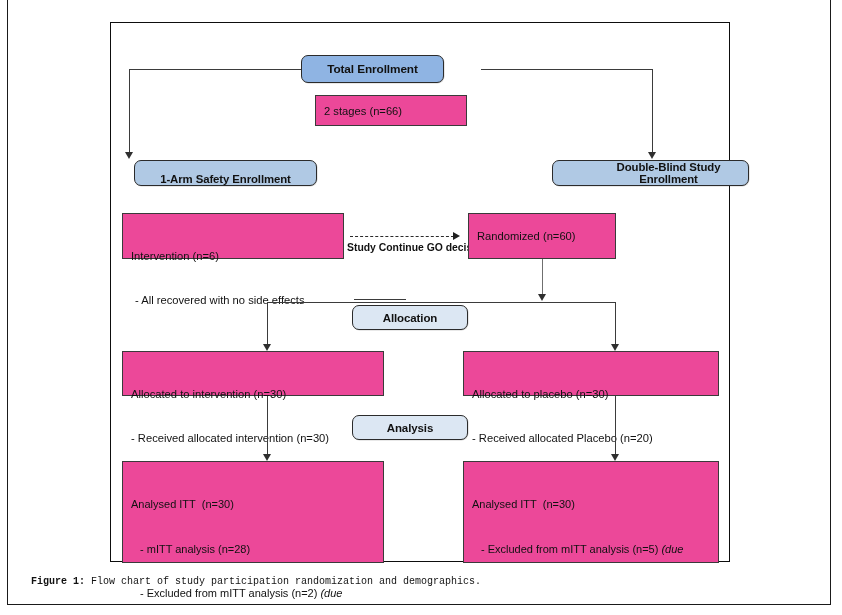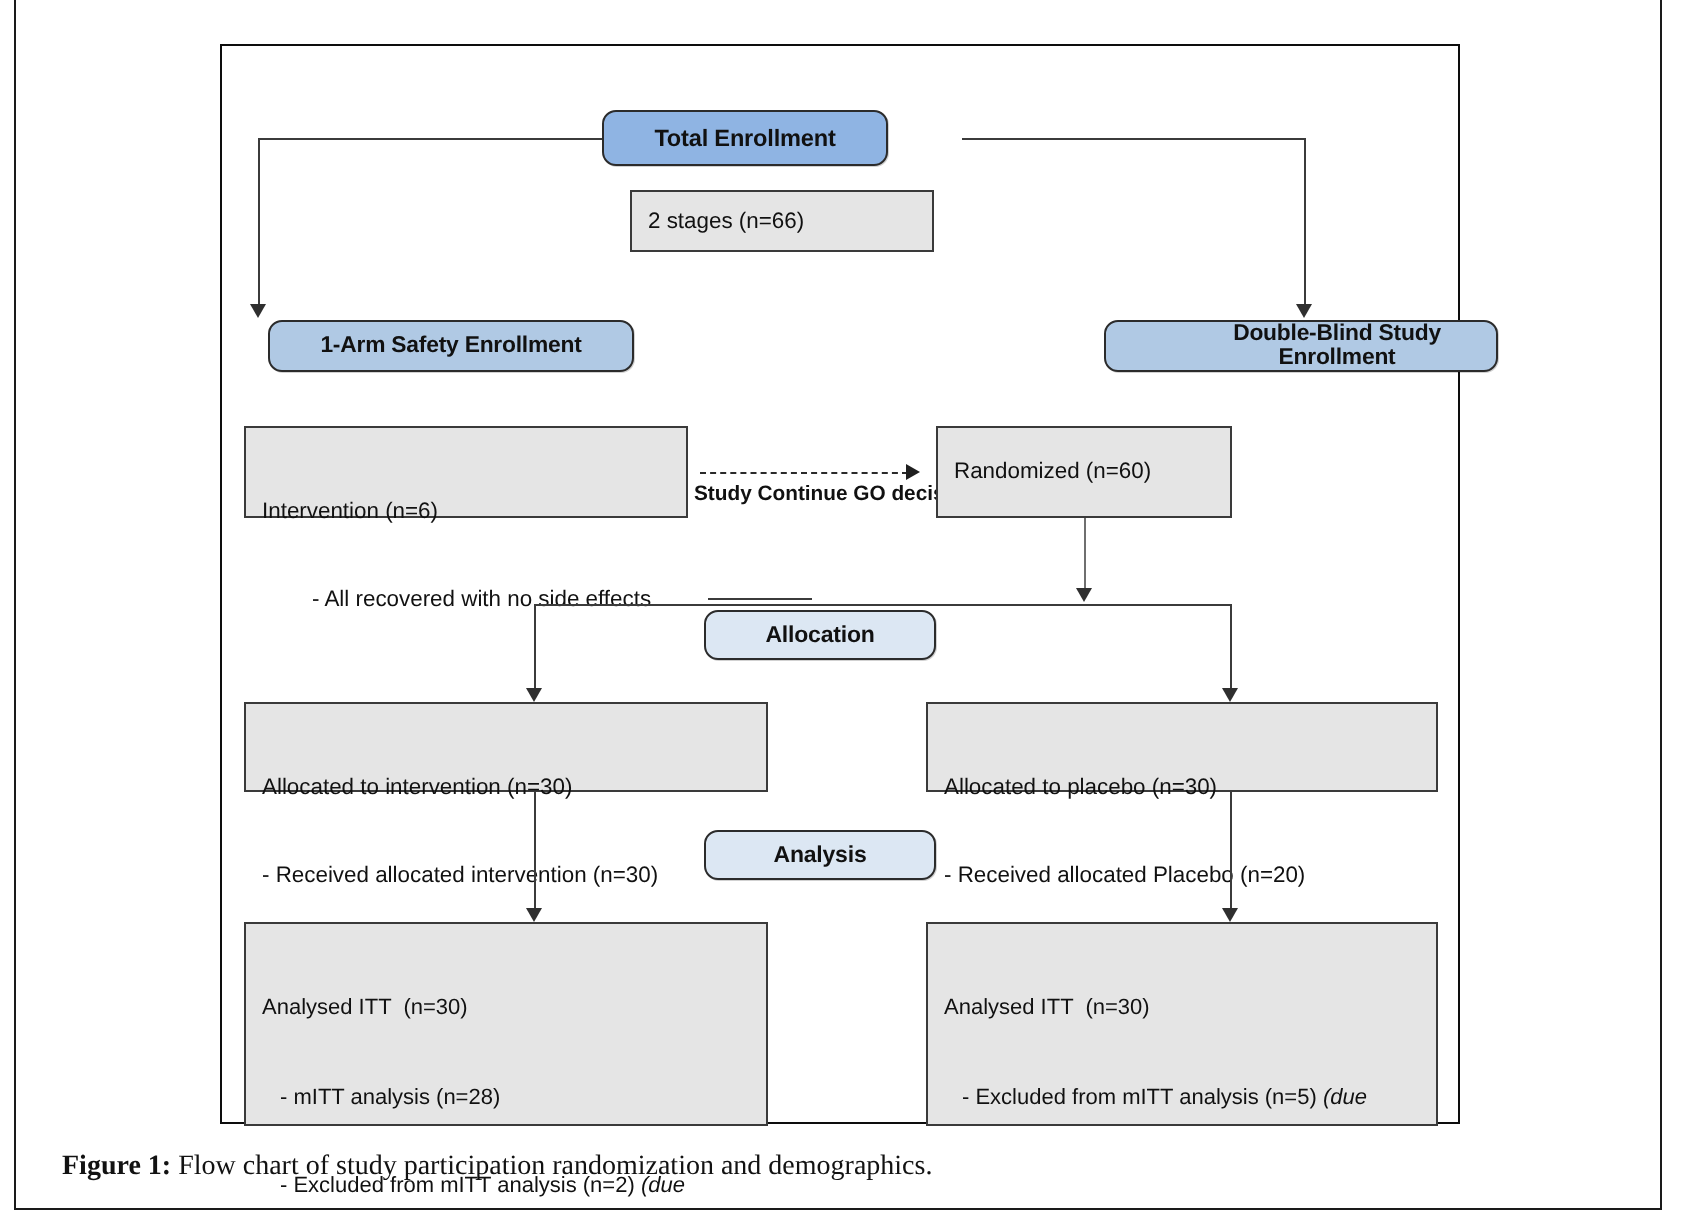--- a/index.html
+++ b/index.html
@@ -59,31 +59,31 @@
     letter-spacing: -0.1px;
     text-align: center;
     box-shadow: 0.5px 0.5px 0 rgba(0,0,0,0.18);
   }
   .stage.blue-strong { background: #8FB4E3; }
   .stage.blue-mid    { background: #B0C9E4; }
   .stage.blue-pale   { background: #DCE7F3; }
 
   .plain-box {
     border: 1.3px solid #3a3a3a;
-    background: #e5e5e5;
+    background: #ec4899;
     box-sizing: border-box;
     padding: 6px 7px 5px 8px;
     line-height: 1.30;
     font-size: 11.2px;
     color: #111111;
     white-space: pre-wrap;
   }
   .plain-box .ln { display: block; }
   .plain-box .ind1 { padding-left: 9px; }
-  .plain-box .ind3 { padding-left: 4px; margin-left: 21px; }
+  .plain-box .ind3 { padding-left: 4px; }
   .plain-box em { font-style: italic; }
 
   
   .vline {
     position: absolute;
     width: 0;
     border-left: 1.3px solid #3b3b3b;
   }
   .vline.thin { border-left-color: #6f6f6f; }
   .hline {
@@ -122,22 +122,22 @@
   .gap-mask {
     position: absolute;
     background: #ffffff;
   }
 
   
   .caption {
     position: absolute;
     left: 31px;
     top: 576px;
-    font-family: Liberation Serif, serif;
-    font-size: 14px;
+    font-family: Liberation Mono, monospace;
+    font-size: 10px;
     color: #121212;
     white-space: nowrap;
   }
   .caption b { font-weight: bold; }
 </style>
 </head>
 <body>
 
 <div id="page">
 
@@ -154,21 +154,21 @@
     <div class="arrow-down" style="left:537px; top:129px;"></div>
 
     <div class="node stage blue-strong" style="left:190px; top:32px; width:143px; height:28px; font-size:11.8px;">
       <span>Total Enrollment</span>
     </div>
 
     <div class="node plain-box" style="left:204px; top:72px; width:152px; height:31px; display:flex; align-items:center;">
       <span class="ln">2 stages (n=66)</span>
     </div>
 
-    <div class="node stage blue-mid" style="left:23px; top:137px; width:183px; height:26px; font-size:11.4px;">
+    <div class="node stage blue-mid" style="left:23px; top:137px; width:183px; height:26px; font-size:11.4px;align-items:flex-end;">
       <span>1-Arm Safety Enrollment</span>
     </div>
 
     <div class="node stage blue-mid" style="left:441px; top:137px; width:197px; height:26px; font-size:11.4px;padding-left:36px;">
       <span>Double-Blind  Study Enrollment</span>
     </div>
 
     <div class="node plain-box" style="left:11px; top:190px; width:222px; height:46px;">
       <span class="ln">Intervention (n=6)</span>
       <span class="ln ind3">- All recovered with no side effects</span>

